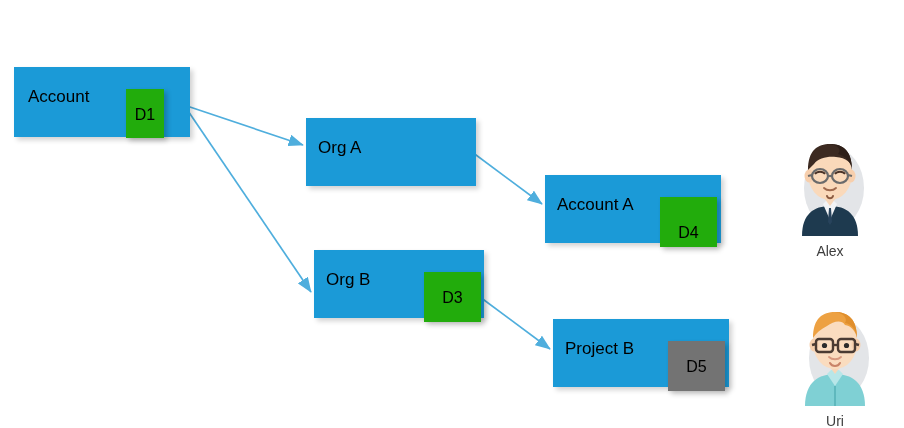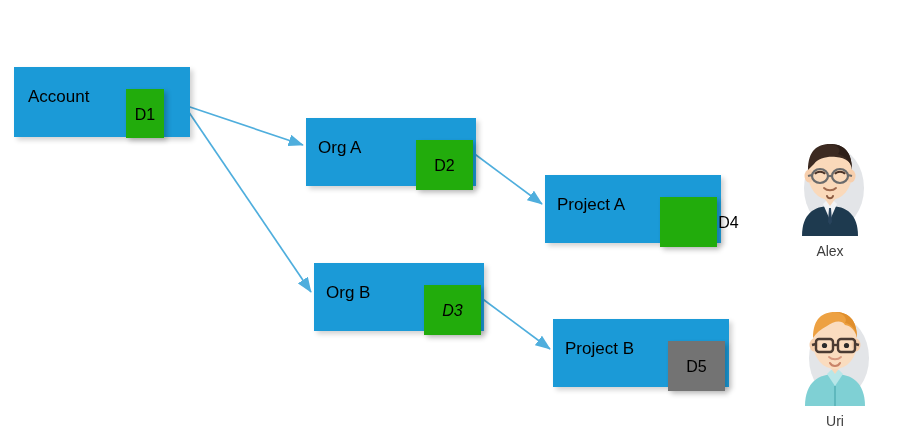--- a/index.html
+++ b/index.html
@@ -94,38 +94,35 @@
     <div class="node-main" style="left: 0px; top: 0px; width: 176px; height: 70px; background: rgb(27, 154, 215);"></div>
     <div class="node-label" style="left: 14px; top: 21px; color: rgb(0, 0, 0);">Account</div>
     <div class="node-badge" style="left: 112px; top: 22px; width: 38px; height: 49px; background: rgb(34, 172, 12);">
       <div class="badge-label" style="top: 17.5px;">D1</div>
     </div>
   </div>
 
   <div class="node" style="left: 306px; top: 70px; width: 146px; height: 72px;">
     <div class="node-main" style="left: 0px; top: 0px; width: 170px; height: 68px; background: rgb(27, 154, 215);"></div>
     <div class="node-label" style="left: 12px; top: 21px; color: rgb(0, 0, 0);">Org A</div>
-    <div class="node-badge" style="left: 110px; top: 22px; width: 57px; height: 50px; background: rgb(34, 172, 12);">
-      <div class="badge-label" style="top: 18px;">D2</div>
-    </div>
   </div>
 
-  <div class="node" style="left: 314px; top: 215px; width: 204px; height: 72px;">
+  <div class="node" style="left: 314px; top: 202px; width: 204px; height: 72px;">
     <div class="node-main" style="left: 0px; top: 0px; width: 170px; height: 68px; background: rgb(27, 154, 215);"></div>
     <div class="node-label" style="left: 12px; top: 21px; color: rgb(0, 0, 0);">Org B</div>
     <div class="node-badge" style="left: 110px; top: 22px; width: 57px; height: 50px; background: rgb(34, 172, 12);">
-      <div class="badge-label" style="top: 18px; font-style: italic;">D3</div>
+      <div class="badge-label" style="top: 18px;">D3</div>
     </div>
   </div>
 
   <div class="node" style="left: 545px; top: 127px; width: 176px; height: 72px;">
     <div class="node-main" style="left: 0px; top: 0px; width: 176px; height: 68px; background: rgb(27, 154, 215);"></div>
-    <div class="node-label" style="left: 12px; top: 21px; color: rgb(0, 0, 0);">Project A</div>
+    <div class="node-label" style="left: 12px; top: 21px; color: rgb(0, 0, 0);">Account A</div>
     <div class="node-badge" style="left: 115px; top: 22px; width: 57px; height: 50px; background: rgb(34, 172, 12);">
-      <div class="badge-label" style="top: 18px; padding-left: 40px;">D4</div>
+      <div class="badge-label" style="top: 28px;">D4</div>
     </div>
   </div>
 
   <div class="node" style="left: 553px; top: 271px; width: 208px; height: 72px;">
     <div class="node-main" style="left: 0px; top: 0px; width: 176px; height: 68px; background: rgb(27, 154, 215);"></div>
     <div class="node-label" style="left: 12px; top: 21px; color: rgb(0, 0, 0);">Project B</div>
     <div class="node-badge" style="left: 115px; top: 22px; width: 57px; height: 50px; background: #737373;">
       <div class="badge-label" style="top: 18px;">D5</div>
     </div>
   </div>

